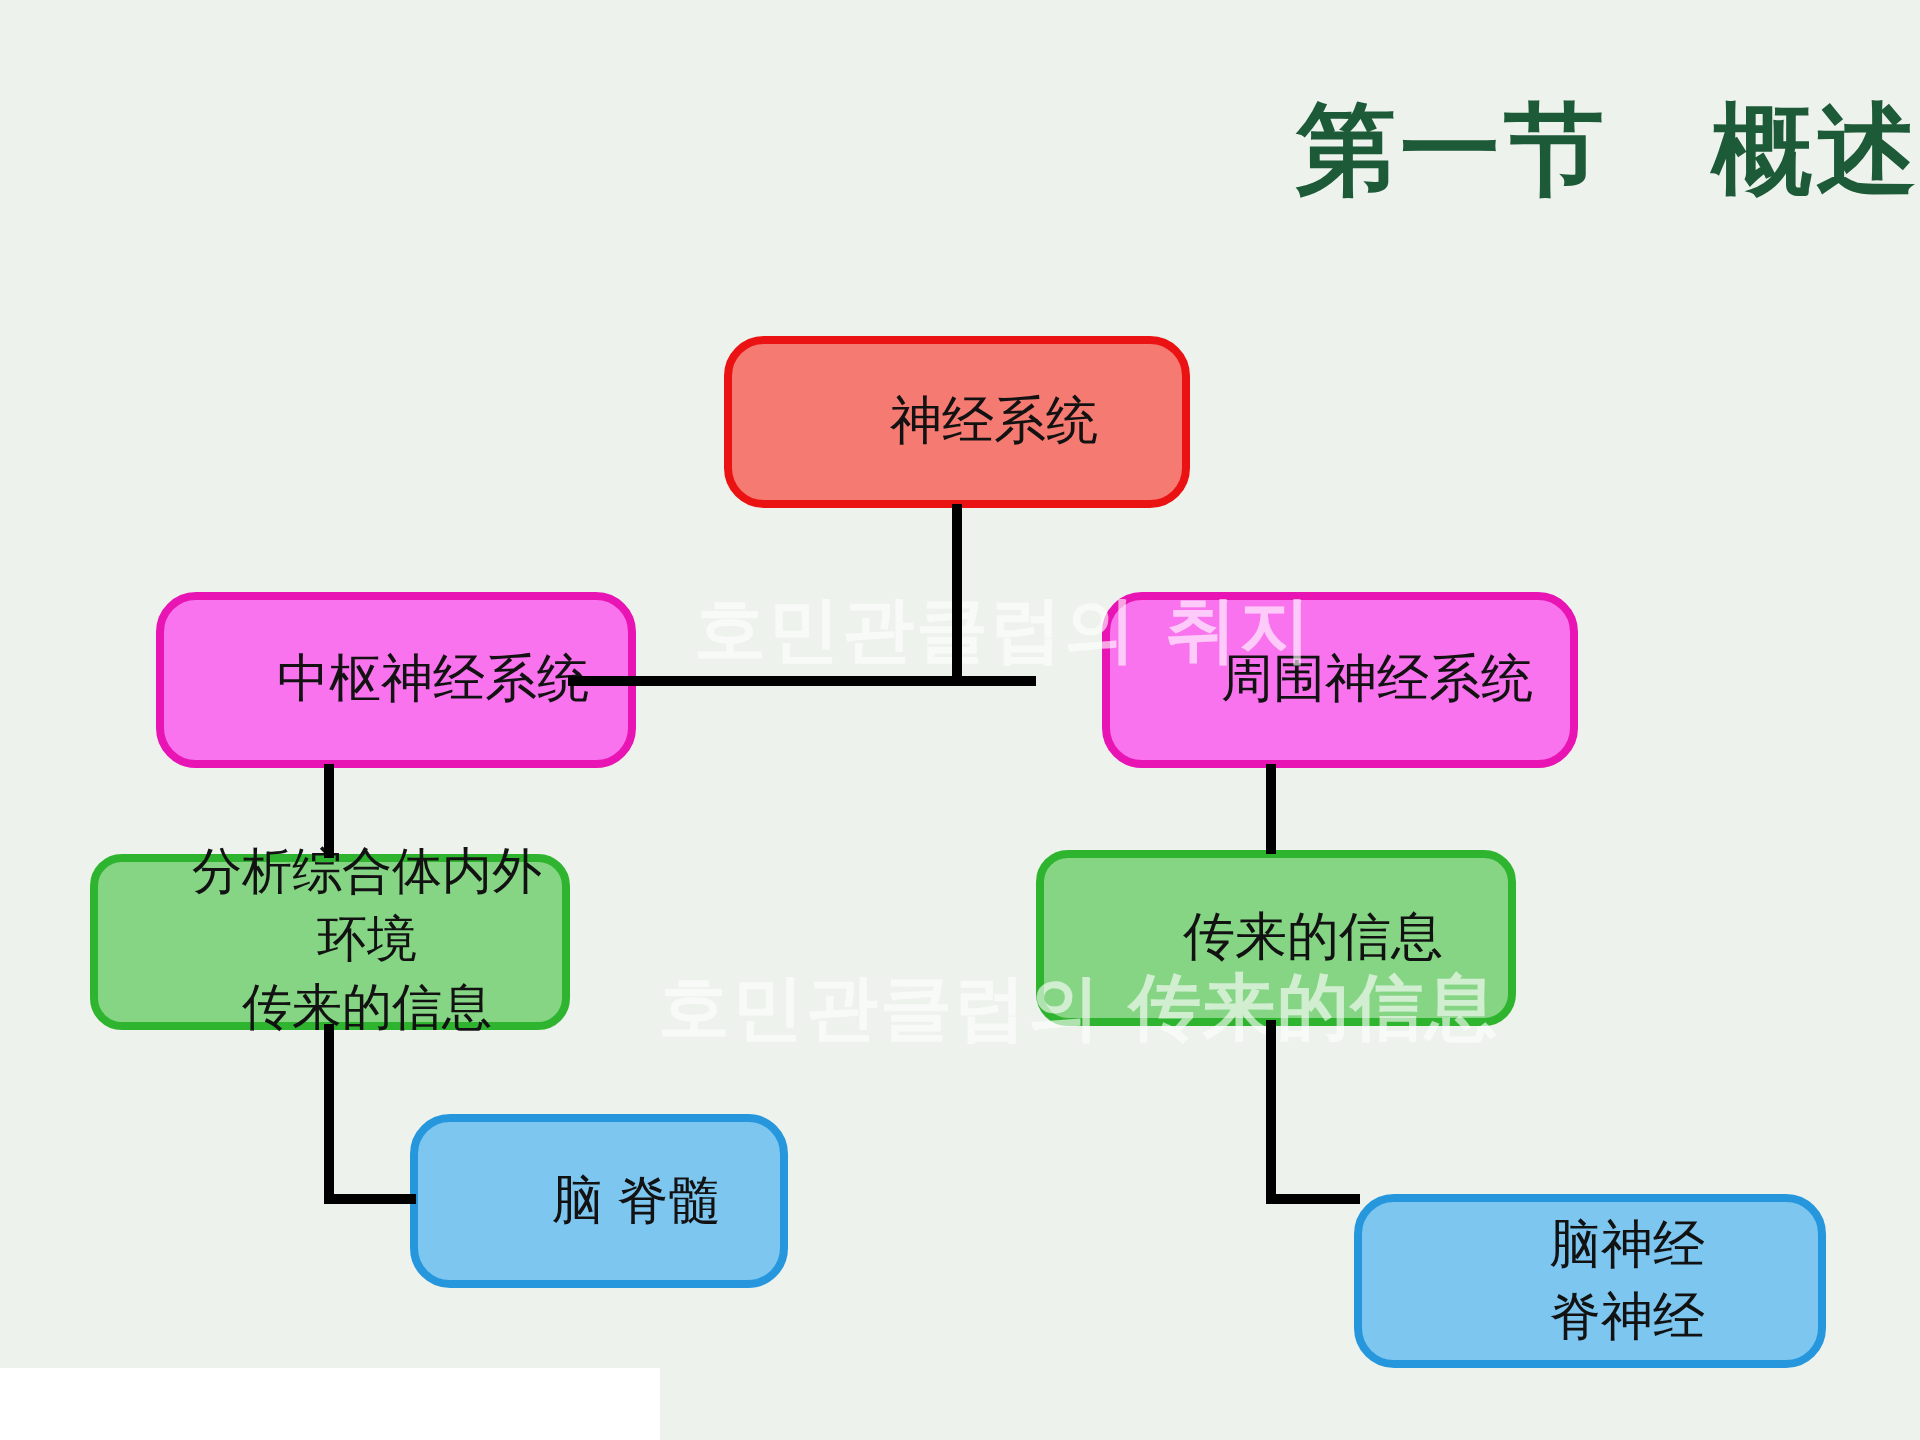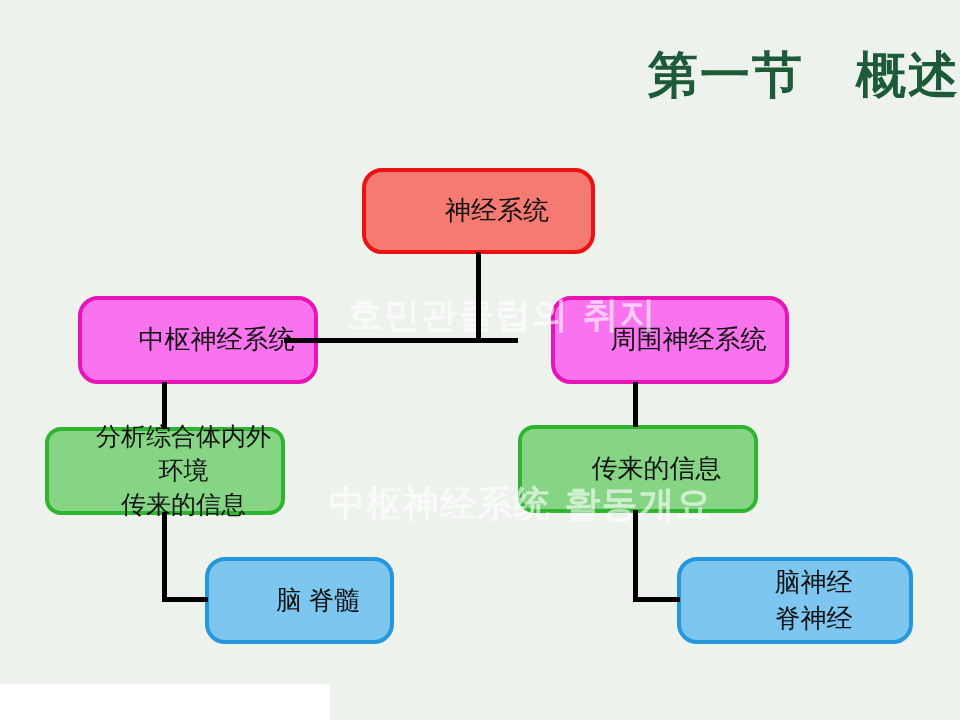--- a/index.html
+++ b/index.html
@@ -72,30 +72,30 @@
 </div>
 
 <div class="node" id="n-pnsf" style="background-color: rgb(134, 213, 133); border-color: rgb(47, 180, 47);">
   <span class="node-label">传来的信息</span>
 </div>
 
 <div class="node" id="n-cnsp" style="background-color: rgb(124, 198, 240); border-color: rgb(39, 151, 221);">
   <span class="node-label">脑 脊髓</span>
 </div>
 
-<div class="node" id="n-pnsp" style="background-color: rgb(124, 198, 240); border-color: rgb(39, 151, 221);">
+<div class="node" id="n-pnsp" style="background-color: rgb(124, 198, 240); border-color: rgb(39, 151, 221); margin-top: 40px;">
   <span class="node-label">脑神经
 脊神经</span>
 </div>
 
 <div class="line" id="l-root-v"></div>
 <div class="line" id="l-split-h"></div>
 <div class="line" id="l-cns-v"></div>
 <div class="line" id="l-pns-v"></div>
 <div class="line" id="l-cnsf-v"></div>
 <div class="line" id="l-cnsf-h"></div>
 <div class="line" id="l-pnsf-v"></div>
 <div class="line" id="l-pnsf-h"></div>
 
 <div class="watermark" id="wm1">호민관클럽의 취지</div>
-<div class="watermark" id="wm2">中枢神经系统 활동개요</div>
+<div class="watermark" id="wm2">호민관클럽의 传来的信息</div>
 
 <div class="white-strip"></div>
 
 </body></html>

